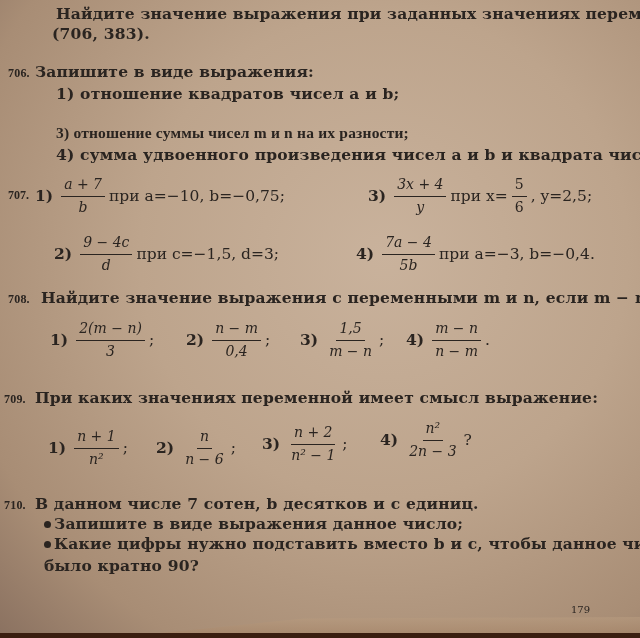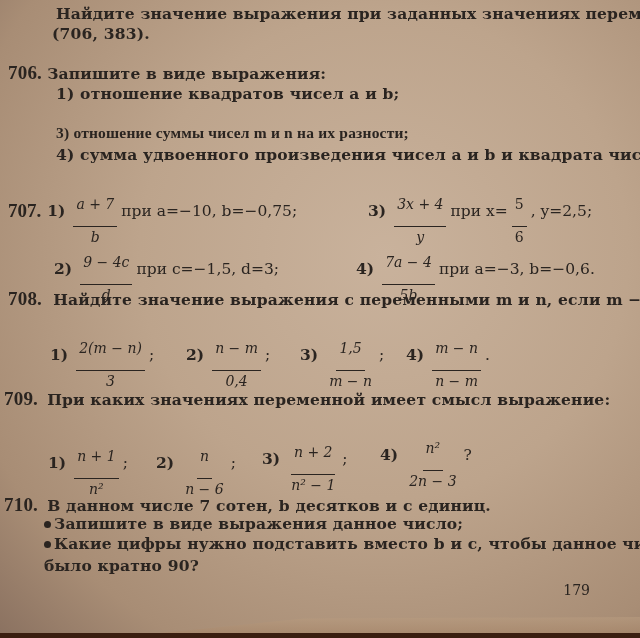--- a/index.html
+++ b/index.html
@@ -5,29 +5,29 @@
   html, body { margin:0; padding:0; }
   body {
     width:640px; height:638px; overflow:hidden; position:relative;
     background: radial-gradient(ellipse at 60% 40%, #c9b29c 0%, #bda48c 45%, #a88d75 80%, #8a7160 100%);
     font-family: "DejaVu Serif", "Liberation Serif", serif;
     color:#2a2420;
   }
   .page { position:absolute; inset:0; }
   .line { position:absolute; white-space:nowrap; font-size:15.5px; letter-spacing:0.2px; }
   .bold { font-weight:bold; }
-  .num { font-weight:bold; font-family:"Liberation Serif", serif; font-size:19px; }
+  .num { font-weight:bold; font-family:"Liberation Serif", serif; font-size:12px; }
   .it { font-style:italic; }
   .frac { display:inline-flex; flex-direction:column; align-items:center; vertical-align:middle; margin:0 4px; font-size:14px; }
-  .frac .n { padding:0 3px 14px; border-bottom:1.3px solid #2a2420;margin-top:20px; }
+  .frac .n { padding:0 3px 4px; border-bottom:1.3px solid #2a2420; }
   .frac .d { padding:2px 3px 0; }
   .item { position:absolute; white-space:nowrap; font-size:15.5px; display:flex; align-items:center; }
   .label { margin-right:4px; }
   .bullet { display:inline-block; width:7px; height:7px; border-radius:50%; background:#2a2420; margin:0 3px 2px 0; vertical-align:middle; }
-  .pageno { position:absolute; right:50px; top:582px; font-size:14px;text-align:right; }
+  .pageno { position:absolute; right:50px; top:604px; font-size:10px;text-align:right; }
   .bottom-edge { position:absolute; left:0; right:0; bottom:0; height:5px; background:#3a1e10; }
   .shade { position:absolute; left:160px; right:0; bottom:5px; height:16px; background:linear-gradient(#b89c80,#a8876a); clip-path: polygon(0 100%, 30% 10%, 100% 0, 100% 100%); opacity:0.6; }
 </style>
 </head>
 <body>
 
 <div class="page">
 
   <div class="line bold" style="left:56px;top:4px;">Найдите значение выражения при заданных значениях переменных</div>
   <div class="line bold" style="left:52px;top:24px;">(706, 383).</div>
@@ -69,21 +69,21 @@
         <span class="d">d</span>
       </span>
     <span>при c=−1,5, d=3;</span>
   </div>
   <div class="item" style="left:356px;top:234px;">
     <span class="label bold">4)</span>
     <span class="frac it">
         <span class="n">7a − 4</span>
         <span class="d">5b</span>
       </span>
-    <span>при a=−3, b=−0,6.</span>
+    <span>при a=−3, b=−0,4.</span>
   </div>
 
   <div class="line" style="left:8px;top:288px;">
     <span class="num">708.</span>
     <span class="bold" style="margin-left:6px">Найдите значение выражения с переменными m и n, если m − n = 0,6:</span>
   </div>
   <div class="item" style="left:50px;top:320px;">
     <span class="label bold">1)</span>
     <span class="frac it">
         <span class="n">2(m − n)</span>

